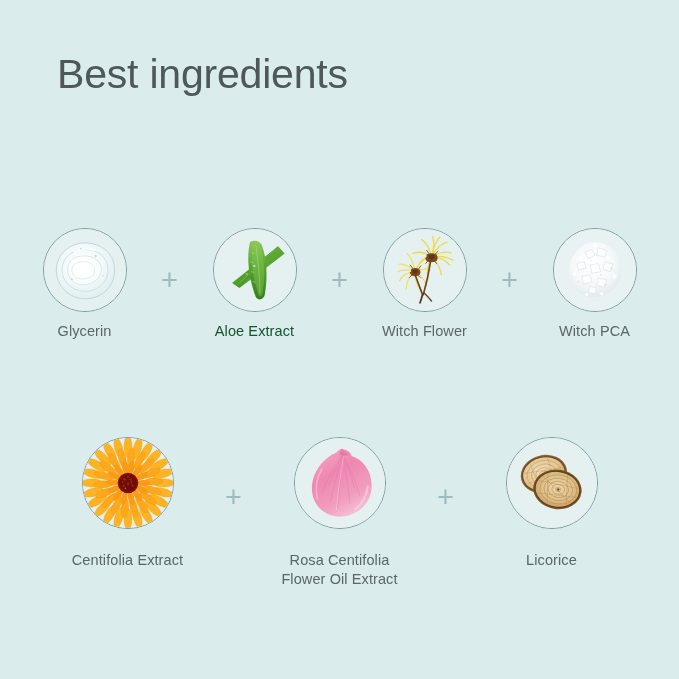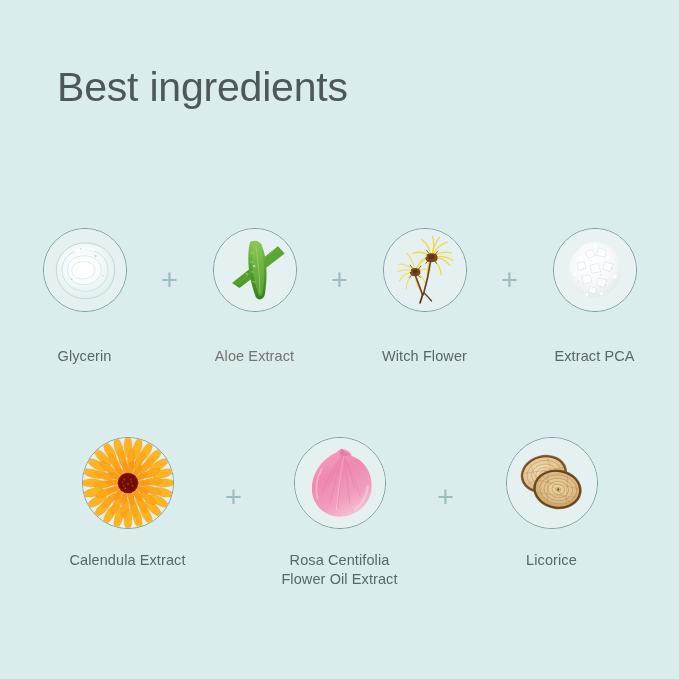--- a/index.html
+++ b/index.html
@@ -17,21 +17,21 @@
     width: 679px;
     height: 679px;
     background: #daecec;
     box-sizing: border-box;
   }
 
   
   .heading {
     position: absolute;
     left: 57px;
-    top: 63px;
+    top: 50px;
     width: 520px;
   }
   .heading-line {
     color: #4e585a;
     font-family: "Liberation Sans", sans-serif;
     font-size: 41px;
     font-weight: 300;
     line-height: 48px;
     letter-spacing: -0.2px;
     white-space: nowrap;
@@ -82,21 +82,21 @@
     overflow: hidden;
     background: #e2f0f0;
     box-sizing: border-box;
   }
   #row-1 .circle { width: 84px; height: 84px; }
   #row-2 .circle { width: 92px; height: 92px; }
 
   .circle svg { display: block; width: 100%; height: 100%; }
 
   .label {
-    margin-top: 35px;
+    margin-top: 10px;
     color: #5a6669;
     font-family: "Liberation Sans", sans-serif;
     font-size: 14.5px;
     font-weight: 300;
     line-height: 19px;
     text-align: center;
     white-space: pre-line;
     letter-spacing: 0.1px;
   }
   #row-2 .label { margin-top: 22px; }
@@ -161,21 +161,21 @@
           <path d="M74 25 L31 66" stroke="#a8d77e" stroke-width="1" stroke-opacity="0.5" fill="none"></path>
 
           <path d="M44 16 C49 13 55 14 58 19 C64 34 66 55 62 80 C61 86 54 88 51 83 C43 62 39 36 44 16 Z" fill="url(#aloeB)"></path>
           <path d="M47 17 C50 15 54 15 56 19 C61 34 63 55 59 79 C58 83 55 83 54 80 C48 60 44 36 47 17 Z" fill="#8fca5c" fill-opacity="0.4"></path>
           <path d="M51 20 C54 40 56 60 56 78" stroke="#b6de8e" stroke-width="1.1" stroke-opacity="0.55" fill="none"></path>
           <path d="M45 29 l4 1 M44 40 l4 1 M45 52 l4 1 M47 64 l4 1" stroke="#cdeaa8" stroke-width="1" stroke-opacity="0.55"></path>
           <ellipse cx="49" cy="45" rx="1.8" ry="1.2" fill="#dff3c5" fill-opacity="0.7"></ellipse>
           <ellipse cx="40" cy="55" rx="1.5" ry="1" fill="#dff3c5" fill-opacity="0.5"></ellipse>
         </svg>
       </div>
-      <div class="label" style="color: #737373;">Aloe Extract</div>
+      <div class="label" style="color: #14532d;">Aloe Extract</div>
     </div>
 
     <div class="plus" style="color: rgb(157, 188, 192);">+</div>
 
     <div class="ingredient">
       <div class="circle" style="border-color: rgb(125, 155, 159);">
         <svg viewBox="0 0 100 100" aria-hidden="true">
           <rect width="100" height="100" fill="#e5f1f1"></rect>
           <g stroke="#efd743" stroke-width="1.6" fill="none" stroke-linecap="round" stroke-opacity="0.95">
 
@@ -274,21 +274,21 @@
           <g fill="#c8d8db" fill-opacity="0.55">
             <circle cx="70" cy="48" r="1.3"></circle>
               <circle cx="30" cy="64" r="1.1"></circle>
             <circle cx="57" cy="56" r="1"></circle>
               <circle cx="45" cy="38" r="0.9"></circle>
             <circle cx="62" cy="68" r="1.1"></circle>
               <circle cx="36" cy="48" r="0.9"></circle>
           </g>
         </svg>
       </div>
-      <div class="label" style="color: rgb(90, 102, 105);">Extract PCA</div>
+      <div class="label" style="color: rgb(90, 102, 105);">Witch PCA</div>
     </div>
 
   </div>
 
   <div class="row" id="row-2">
 
     <div class="ingredient">
       <div class="circle" style="border-color: rgb(125, 155, 159);">
         <svg viewBox="0 0 100 100" aria-hidden="true">
           <defs>
@@ -494,21 +494,21 @@
             <circle cx="55" cy="53" r="1.3"></circle>
               <circle cx="50" cy="43" r="1.1"></circle>
           </g>
           <g fill="#d8b100" fill-opacity="0.55">
             <circle cx="47" cy="56" r="0.9"></circle>
               <circle cx="54" cy="49" r="0.8"></circle>
             <circle cx="44" cy="49" r="0.8"></circle>
           </g>
         </svg>
       </div>
-      <div class="label" style="color: rgb(90, 102, 105);">Calendula Extract</div>
+      <div class="label" style="color: rgb(90, 102, 105);">Centifolia Extract</div>
     </div>
 
     <div class="plus" style="color: rgb(157, 188, 192);">+</div>
 
     <div class="ingredient">
       <div class="circle" style="border-color: rgb(125, 155, 159);">
         <svg viewBox="0 0 100 100" aria-hidden="true">
           <defs>
             <linearGradient id="petalG" x1="20%" y1="0%" x2="70%" y2="100%">
               <stop offset="0%" stop-color="#f3a6c6"></stop>

